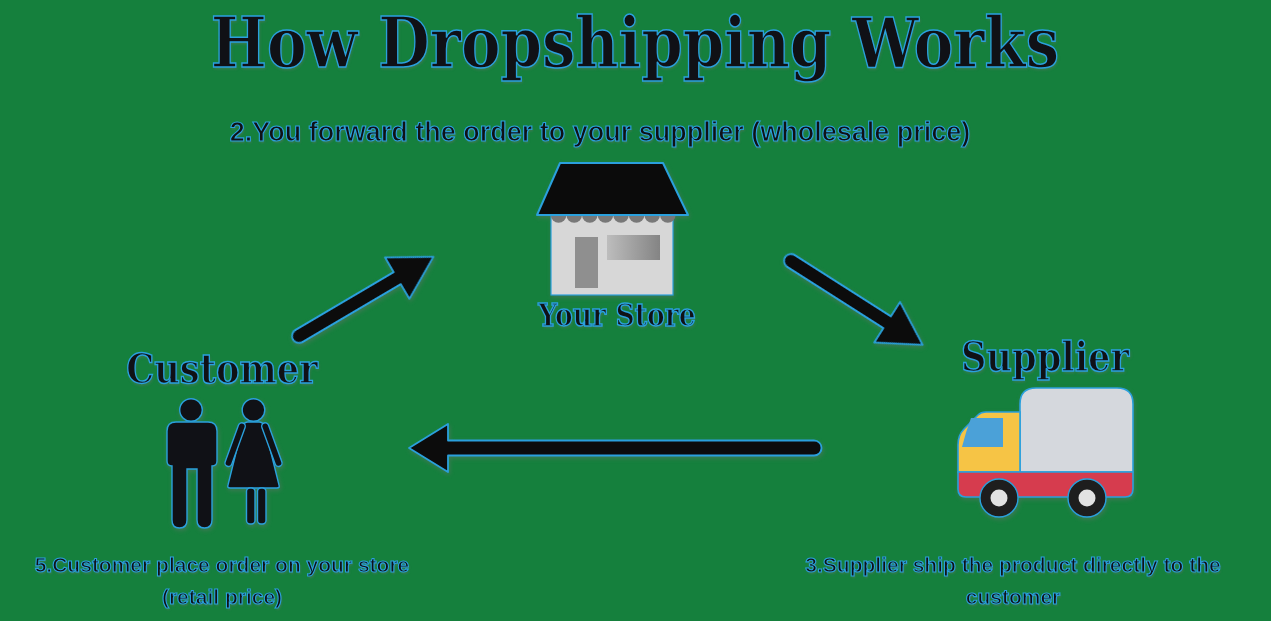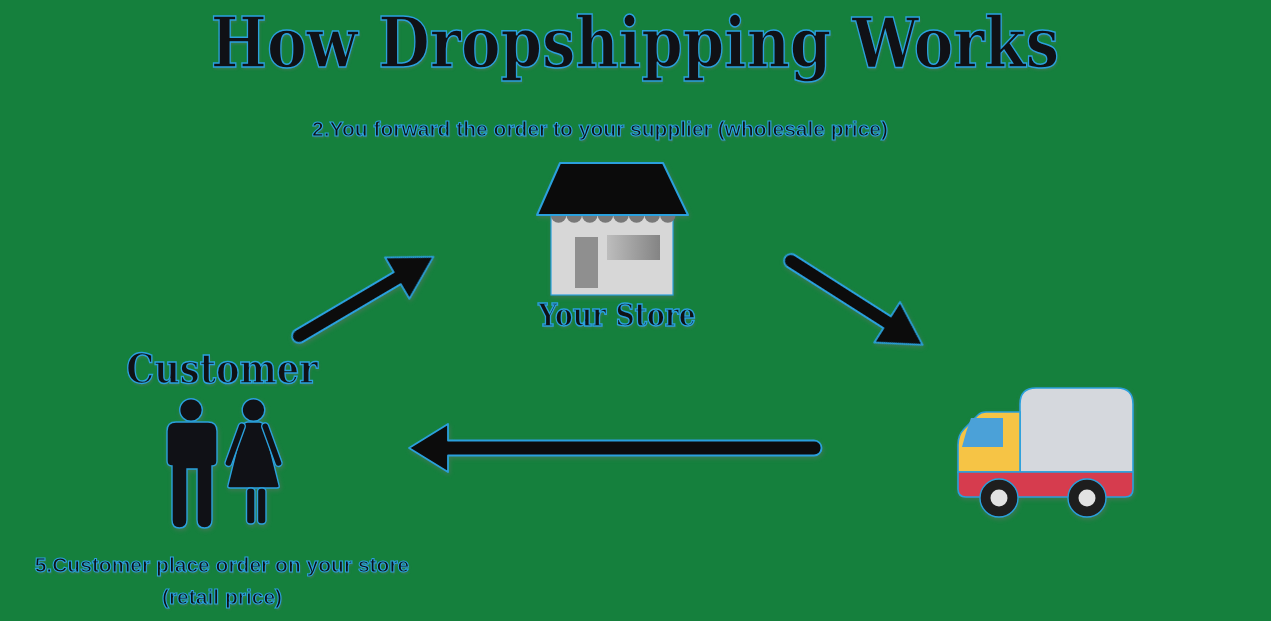--- a/index.html
+++ b/index.html
@@ -8,21 +8,21 @@
   .serif{font-family:"DejaVu Serif",serif;font-weight:bold;color:var(--ink);
          -webkit-text-stroke:1.5px var(--accent);
          text-shadow:1px 2px 3px rgba(110,110,110,.45);}
   .squeeze{display:inline-block;transform:scaleX(.86);transform-origin:center;}
   .note{font-family:"Liberation Sans",sans-serif;font-weight:bold;color:var(--ink);
         -webkit-text-stroke:1.1px var(--accent);
         text-shadow:1px 2px 2px rgba(110,110,110,.4);}
   .abs{position:absolute;}
   .ctr{transform:translateX(-50%);white-space:nowrap;text-align:center;}
   #title{left:635px;top:2px;font-size:69px;}
-  #step2{left:600px;top:117px;font-size:21px;}
+  #step2{left:600px;top:117px;font-size:27px;}
   #store-label{left:617px;top:297px;font-size:31px;}
   #customer-label{left:222px;top:345px;font-size:41px;}
   #supplier-label{left:1045px;top:333px;font-size:41px;}
   #step1{left:222px;top:549px;font-size:21px;line-height:32px;}
   #step3{left:1013px;top:549px;font-size:21px;line-height:32px;}
   svg{overflow:visible;}
   .shadowed{filter:drop-shadow(1px 2px 2px rgba(110,110,110,.45));}
 </style>
 </head>
 <body>
@@ -51,20 +51,21 @@
       <circle cx="122.2" cy="55" r="7.8"></circle>
         <circle cx="137.8" cy="55" r="7.8"></circle>
     </g>
     <path d="M30,3 L133,3 L158,55 L7,55 Z" fill="var(--awning)" stroke="var(--accent)" stroke-width="2" stroke-linejoin="round"></path>
     <rect x="45" y="77" width="23" height="51" fill="var(--store-door)"></rect>
     <rect x="77" y="75" width="53" height="25" fill="url(#winGrad)"></rect>
   </svg>
 
   <div id="store-label" class="abs ctr serif"><span class="squeeze">Your Store</span></div>
   <div id="customer-label" class="abs ctr serif"><span class="squeeze">Customer</span></div>
+  <div id="supplier-label" class="abs ctr serif"><span class="squeeze">Supplier</span></div>
 
   <svg id="people" class="abs shadowed" style="left:160px;top:393px" width="130" height="140" viewBox="0 0 130 140">
     <g fill="var(--ink)" stroke="var(--accent)" stroke-width="1.4">
       <circle cx="31" cy="17" r="11.3"></circle>
       <path d="M7,68 L7,38 Q7,29 16,29 L48,29 Q57,29 57,38 L57,68 Q57,73 52,73 L52,127 Q52,135 44.5,135 Q37,135 37,127 L37,76 L27,76 L27,127 Q27,135 19.5,135 Q12,135 12,127 L12,73 Q7,73 7,68 Z"></path>
       <circle cx="93.5" cy="17" r="11.3"></circle>
       <path d="M88,29 L99,29 Q103,29 104.5,33.5 L119,92 Q120,95 117,95 L70,95 Q67,95 68,92 L82.5,33.5 Q84,29 88,29 Z"></path>
       <rect x="-3.5" y="0" width="7" height="46" rx="3.5" transform="translate(83,30) rotate(20)"></rect>
       <rect x="-3.5" y="0" width="7" height="46" rx="3.5" transform="translate(104,30) rotate(-20)"></rect>
       <rect x="86.5" y="95" width="8.5" height="36" rx="3.5"></rect>
@@ -89,14 +90,18 @@
       <path d="M0,-7 H114 V-24 L156,0 L114,24 V7 H0 A7,7 0 0 1 0,-7 Z" transform="translate(791,261) rotate(32.5)"></path>
       <path d="M0,-7.5 H366 V-24 L405,0 L366,24 V7.5 H0 A7.5,7.5 0 0 1 0,-7.5 Z" transform="translate(814,448) rotate(180)"></path>
     </g>
   </svg>
 
   <div id="step1" class="abs ctr note">
     <div>5.Customer place order on your store</div>
     <div>(retail price)</div>
   </div>
 
+  <div id="step3" class="abs ctr note">
+    <div>3.Supplier ship the product directly to the</div>
+    <div>customer</div>
+  </div>
 
 </div>
 
 </body></html>

